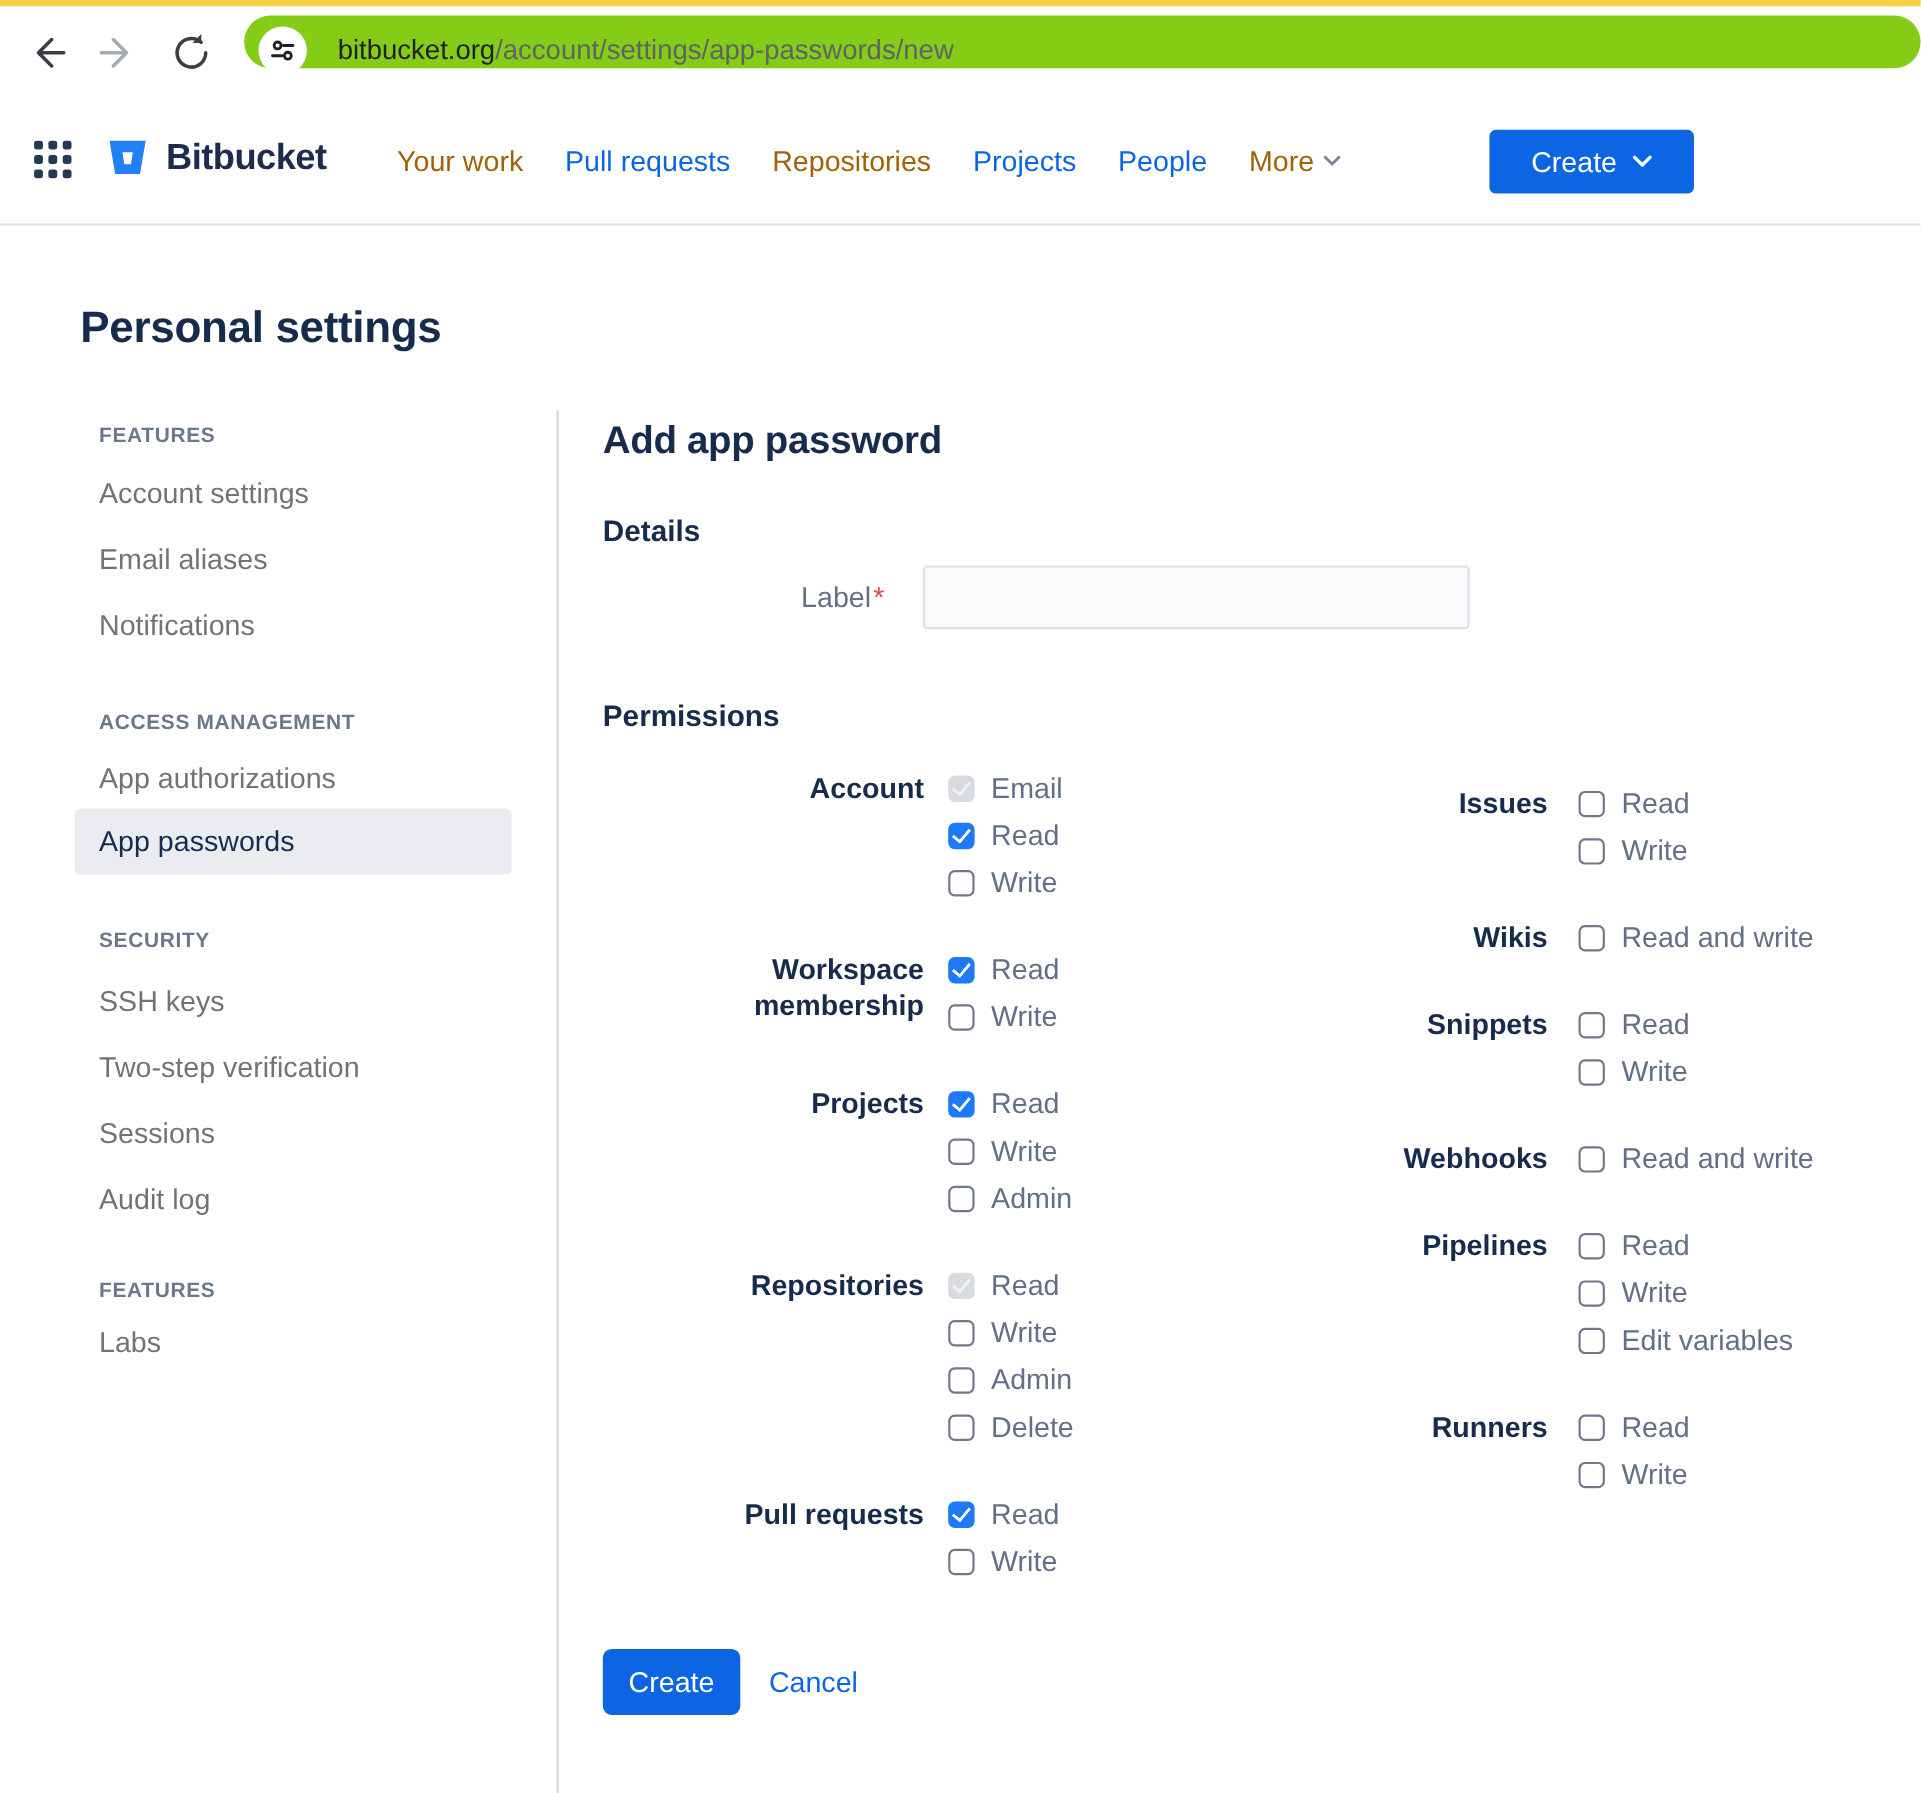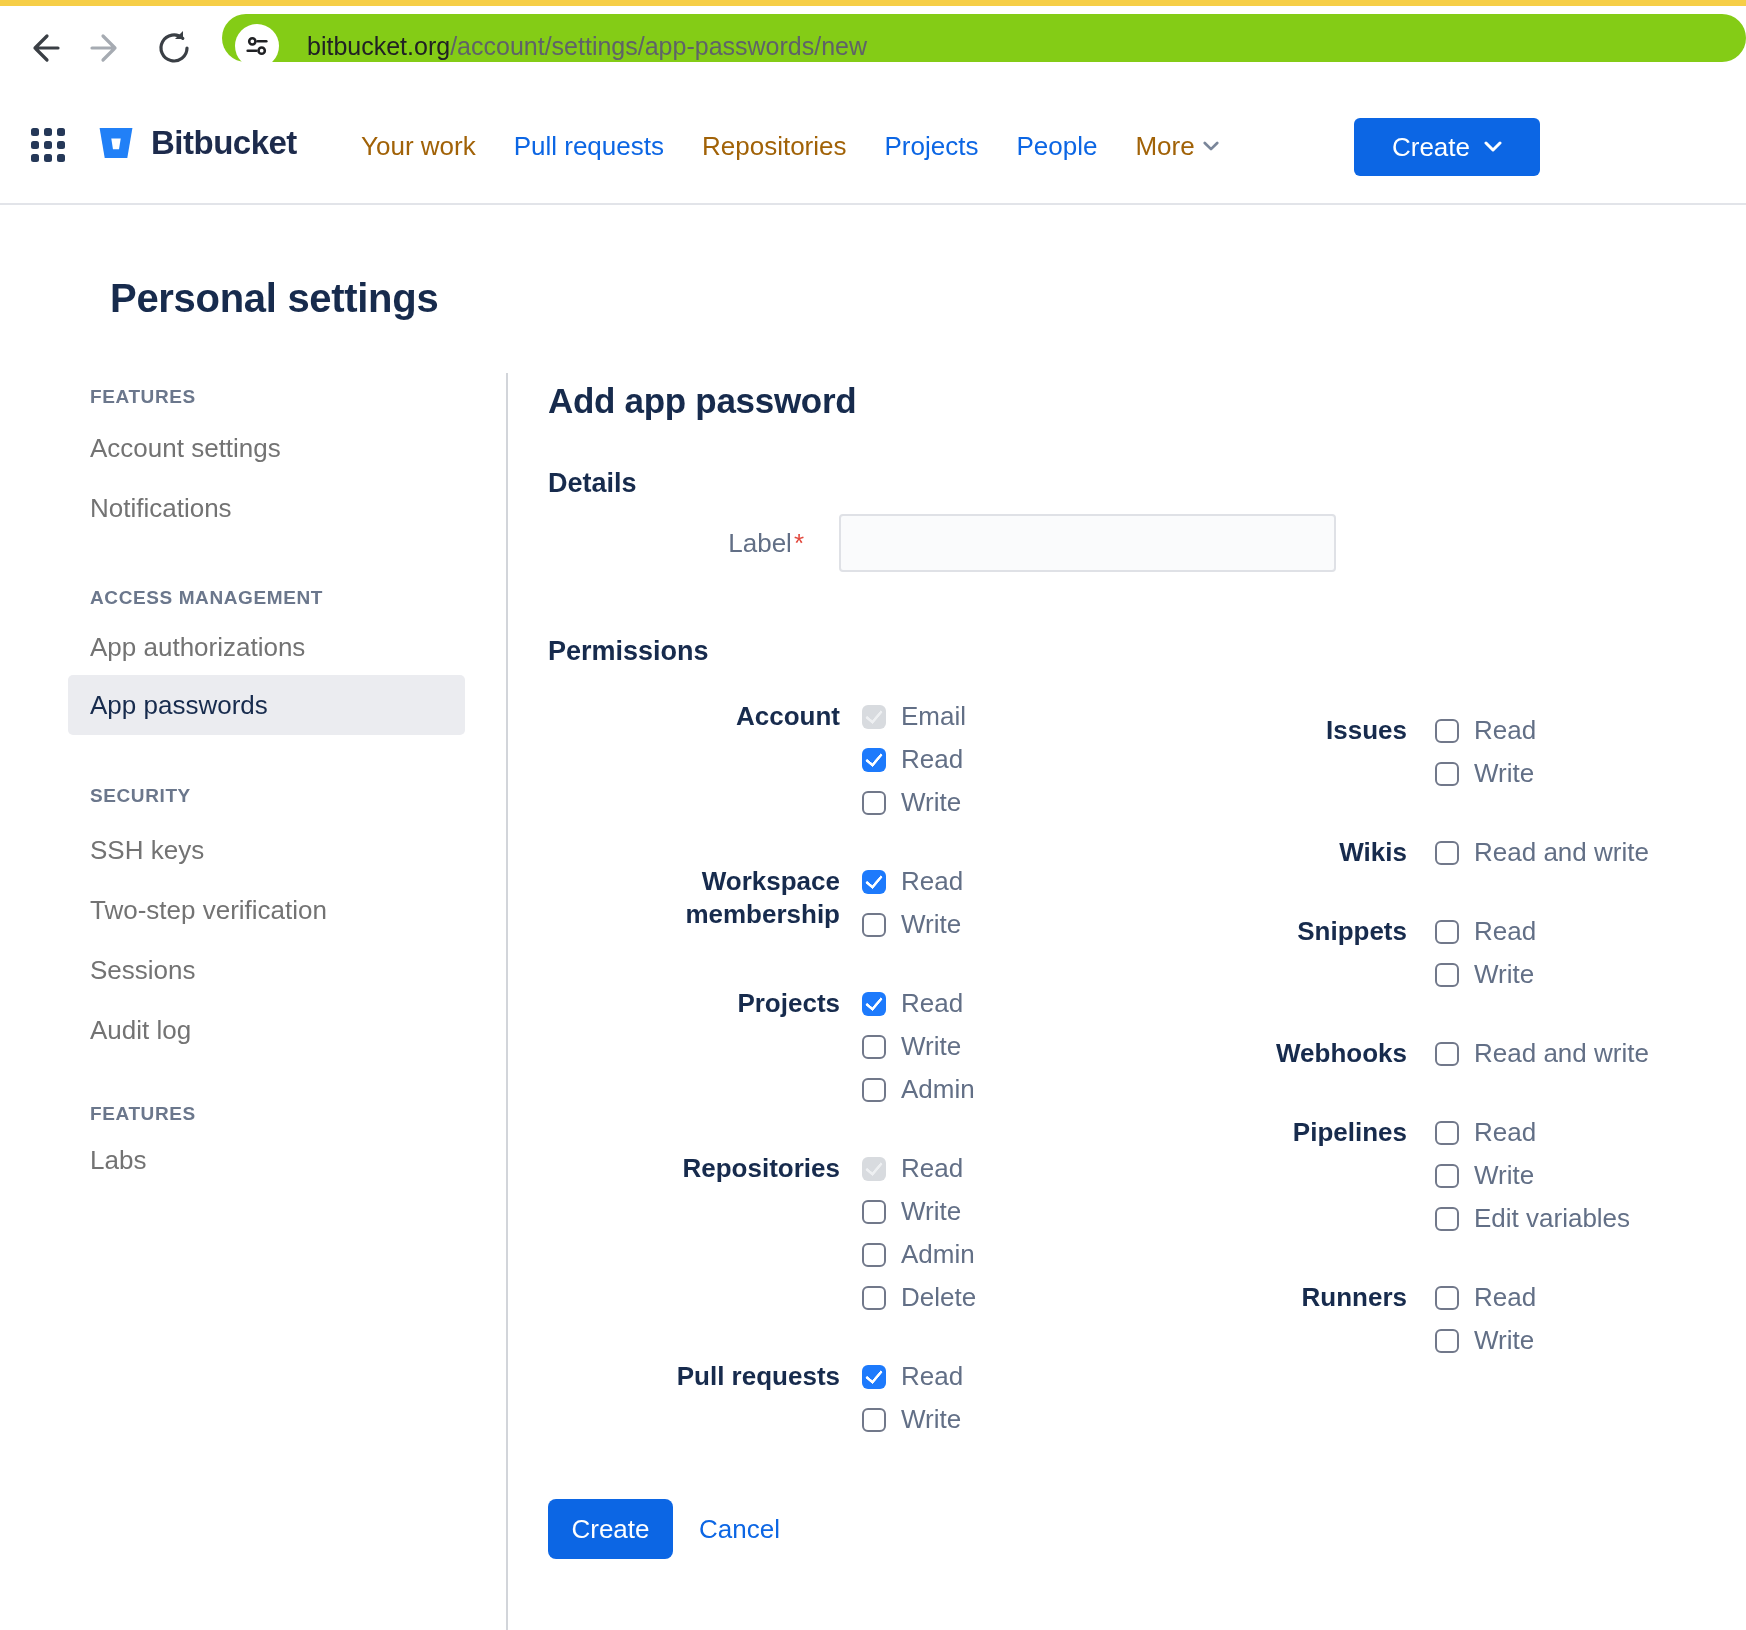--- a/index.html
+++ b/index.html
@@ -28,21 +28,21 @@
   #logo .brand { font-size:33px; font-weight:700; color:#1D2B4C; letter-spacing:-0.5px; }
   #nav-links { position:absolute; left:361px; top:0; height:117px; display:flex; align-items:center; gap:38px; }
   .nav-link { font-size:26px; font-weight:500; color:#a16207; cursor:pointer; display:flex; align-items:center; gap:8px; }
   .nav-link.accent { color:#0C66E4; }
   #nav-create { position:absolute; left:1354px; top:30px; width:186px; height:58px; background:#0C66E4;
     border:none; border-radius:6px; color:#fff; font-size:26px; font-weight:500;
     display:flex; align-items:center; justify-content:center; gap:14px; cursor:pointer;
     font-family:inherit; }
 
   
-  #page-title { left:73px; top:276px; font-size:40px; font-weight:600; color:#172B4D; letter-spacing:-0.3px;margin-left:37px; }
+  #page-title { left:73px; top:276px; font-size:40px; font-weight:600; color:#172B4D; letter-spacing:-0.3px; }
   #divider { left:506px; top:373px; width:2px; height:1257px; background:#D2D5DA; }
 
   
   #sidebar { left:68px; top:386px; width:397px; }
   .side-header { font-size:19px; font-weight:700; color:#6B778C; letter-spacing:0.6px;
     padding-left:22px; height:22px; line-height:22px; }
   .side-item { font-size:26px; color:#737373; padding-left:22px; height:30px; line-height:30px; cursor:pointer; }
   .side-item.selected { background:#EBECF0; border-radius:5px; color:#172B4D; height:60px; line-height:60px; cursor:default; }
 
   
@@ -152,20 +152,21 @@
         <path d="M2 2 L9 9 L16 2" fill="none" stroke="#fff" stroke-width="3" stroke-linecap="round" stroke-linejoin="round"></path>
       </svg>
   </button>
 </div>
 
 <div class="abs" id="page-title">Personal settings</div>
 
 <div class="abs" id="sidebar">
     <div class="side-header" style="margin-bottom: 25px;">FEATURES</div>
     <div class="side-item" style="margin-bottom: 30px;">Account settings</div>
+    <div class="side-item" style="margin-bottom: 30px;">Email aliases</div>
     <div class="side-item" style="margin-bottom: 64px;">Notifications</div>
     <div class="side-header" style="margin-bottom: 23px;">ACCESS MANAGEMENT</div>
     <div class="side-item" style="margin-bottom: 13px;">App authorizations</div>
     <div class="side-item selected" style="margin-bottom: 50px;">App passwords</div>
     <div class="side-header" style="margin-bottom: 28px;">SECURITY</div>
     <div class="side-item" style="margin-bottom: 30px;">SSH keys</div>
     <div class="side-item" style="margin-bottom: 30px;">Two-step verification</div>
     <div class="side-item" style="margin-bottom: 30px;">Sessions</div>
     <div class="side-item" style="margin-bottom: 58px;">Audit log</div>
     <div class="side-header" style="margin-bottom: 20px;">FEATURES</div>

